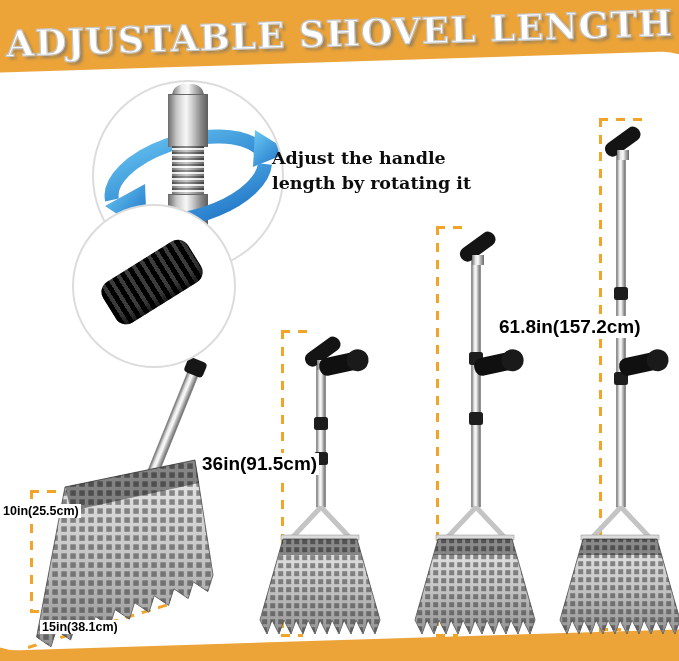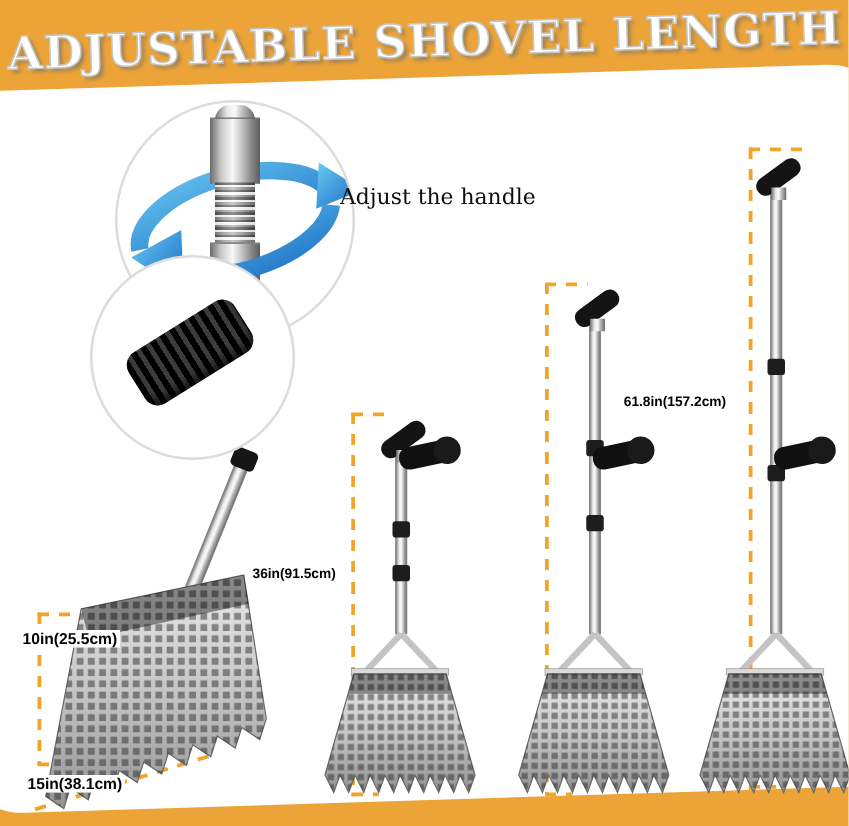--- a/index.html
+++ b/index.html
@@ -10,26 +10,26 @@
   .c1{left:92px;top:80px;width:188px;height:188px}
   .c2{left:72px;top:204px;width:160px;height:160px;z-index:6}
   .pole-cap{position:absolute;left:78px;top:2px;width:32px;height:12px;border-radius:14px 14px 0 0;background:linear-gradient(90deg,#707070,#e8e8e8 30%,#fafafa 50%,#b9b9b9 70%,#686868);z-index:3}
   .pole-up{position:absolute;left:74px;top:12px;width:40px;height:52px;background:linear-gradient(90deg,#6b6b6b,#c8c8c8 22%,#f8f8f8 45%,#d0d0d0 60%,#8a8a8a 82%,#5c5c5c);border-top:1px solid #666;z-index:3}
   .pole-thread{position:absolute;left:78px;top:64px;width:32px;height:48px;background:repeating-linear-gradient(180deg,rgba(40,40,40,.5) 0 2px,rgba(255,255,255,.8) 2px 4px,rgba(130,130,130,.4) 4px 6px),linear-gradient(90deg,#6b6b6b,#c8c8c8 22%,#f8f8f8 45%,#d0d0d0 60%,#8a8a8a 82%,#5c5c5c);z-index:3}
   .pole-low{position:absolute;left:74px;top:112px;width:40px;height:78px;background:linear-gradient(90deg,#6b6b6b,#c8c8c8 22%,#f8f8f8 45%,#d0d0d0 60%,#8a8a8a 82%,#5c5c5c);border-top:1px solid #666;z-index:3}
   .arrows{position:absolute;left:-7px;top:40px}
   .arrows.back{z-index:2}
   .arrows.front{z-index:4}
   .grip{position:absolute;left:28px;top:52px;width:100px;height:48px;border-radius:12px;transform:rotate(-32deg);background:repeating-linear-gradient(90deg,#000 0 5px,#3c3c3c 5px 9px);box-shadow:inset 0 -6px 8px rgba(0,0,0,.6)}
-  .note{position:absolute;left:272px;top:146px;width:210px;font-family:"DejaVu Serif",serif;font-weight:normal;font-size:17.5px;color:#0d0d0d;line-height:1.45;z-index:7}
+  .note{position:absolute;left:272px;top:146px;width:210px;font-family:"DejaVu Serif",serif;font-weight:bold;font-size:17.5px;color:#0d0d0d;line-height:1.45;z-index:7}
   .shovel{position:absolute;z-index:5}
   .vdash{position:absolute;width:3px;background:repeating-linear-gradient(180deg,#F2A428 0 9px,transparent 9px 17px);z-index:4}
   .hdash{position:absolute;height:3px;background:repeating-linear-gradient(90deg,#F2A428 0 9px,transparent 9px 17px);z-index:4}
   .ddash{position:absolute;height:3px;background:repeating-linear-gradient(90deg,#F2A428 0 9px,transparent 9px 17px);transform-origin:left center;z-index:4}
-  .mlabel{position:absolute;font-weight:bold;color:#000;background:#fff;padding:0 2px;white-space:nowrap;font-size:11px;z-index:8}
+  .mlabel{position:absolute;font-weight:bold;color:#000;background:#fff;padding:0 2px;white-space:nowrap;font-size:19px;z-index:8}
   .mlabel.small{font-size:12.5px}
 </style>
 </head>
 <body>
 
 <div class="canvas">
 
   <div class="card"></div>
 
   <svg class="shovel" style="left:15px;top:345px" width="215" height="310" viewBox="0 0 215 310">
@@ -186,22 +186,22 @@
   <div class="hdash" style="left:281px;top:634px;width:22px"></div>
 
   <div class="vdash" style="left:436px;top:226px;height:411px"></div>
   <div class="hdash" style="left:436px;top:226px;width:34px"></div>
   <div class="hdash" style="left:436px;top:634px;width:22px"></div>
 
   <div class="vdash" style="left:599px;top:118px;height:514px"></div>
   <div class="hdash" style="left:599px;top:118px;width:44px"></div>
   <div class="hdash" style="left:599px;top:628px;width:22px"></div>
 
-  <span class="mlabel small" style="left:16px;top:504px">10in(25.5cm)</span>
-  <span class="mlabel small" style="left:20px;top:620px">15in(38.1cm)</span>
+  <span class="mlabel small" style="left:1px;top:504px">10in(25.5cm)</span>
+  <span class="mlabel small" style="left:40px;top:620px">15in(38.1cm)</span>
   <span class="mlabel" style="left:200px;top:453px">36in(91.5cm)</span>
   <span class="mlabel" style="left:497px;top:316px">61.8in(157.2cm)</span>
 
   <div class="circle c1">
     <svg class="arrows back" width="210" height="130">
       <defs>
           <linearGradient id="blueG1" x1="0" y1="0" x2="1" y2="1">
             <stop offset="0" stop-color="#6CCBF5"></stop>
             <stop offset="1" stop-color="#1467BF"></stop>
           </linearGradient>
@@ -224,17 +224,18 @@
       <polygon points="60,112 18,84 58,62" fill="url(#blueG2)"></polygon>
     </svg>
   </div>
 
   <div class="circle c2">
     <div class="grip"></div>
   </div>
 
   <div class="note">
     <div>Adjust the handle</div>
+    <div>length by rotating it</div>
   </div>
 
   <div class="title">ADJUSTABLE SHOVEL LENGTH</div>
 
 </div>
 
 </body></html>

